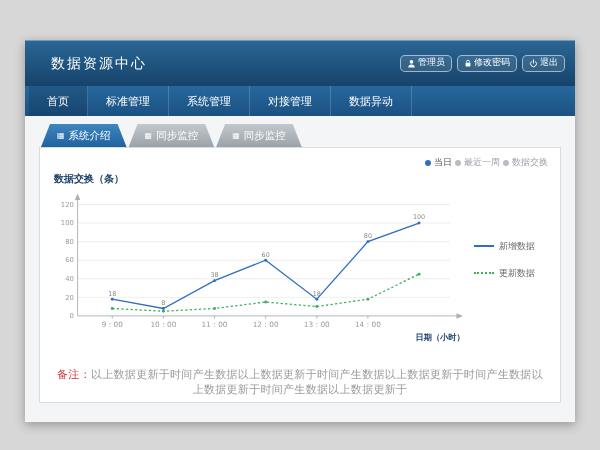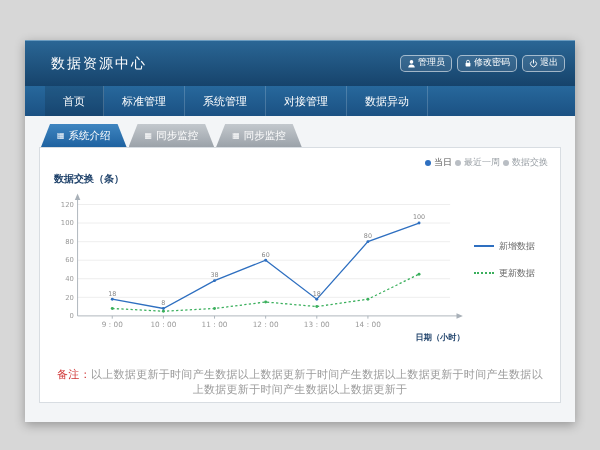--- a/index.html
+++ b/index.html
@@ -31,21 +31,21 @@
     background:rgba(255,255,255,.10);
     border:1px solid rgba(255,255,255,.55);
     color:#fff;font-size:9px;line-height:1;
     padding:3px 6px;border-radius:5px;cursor:pointer;
     font-family:Liberation Mono, monospace;
   }
   .hbtn svg{display:block;}
   
   .navbar{
     height:30px;background:linear-gradient(#27689c,#1b5183);
-    display:flex;align-items:stretch;padding-left:20px;
+    display:flex;align-items:stretch;padding-left:4px;
   }
   .nav-item{
     color:#fff;font-size:11px;display:flex;align-items:center;
     padding:0 18px;border-right:1px solid rgba(255,255,255,.18);cursor:pointer;
   }
   .nav-item.active{background:rgba(0,0,0,.14);}
   
   .content{
     box-sizing:border-box;height:306px;background:#f3f5f7;
     padding:8px 14px 0 14px;

